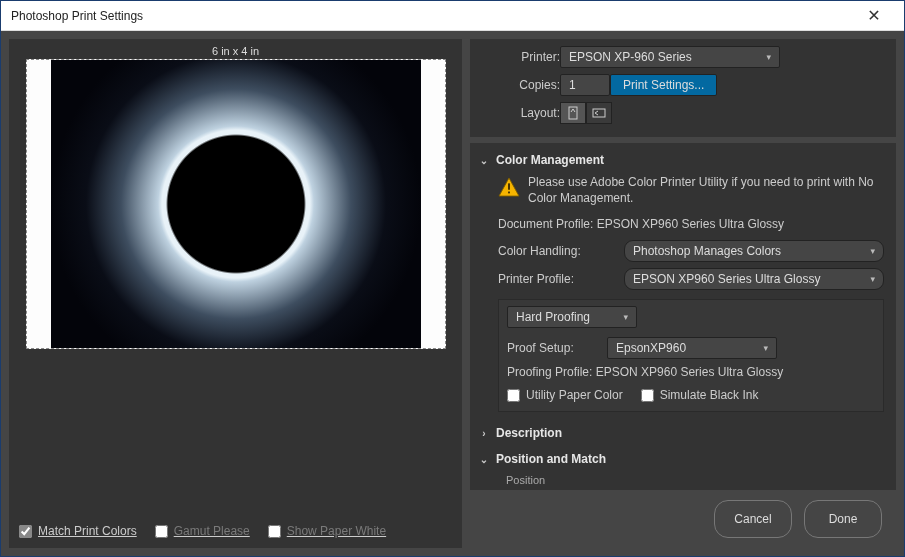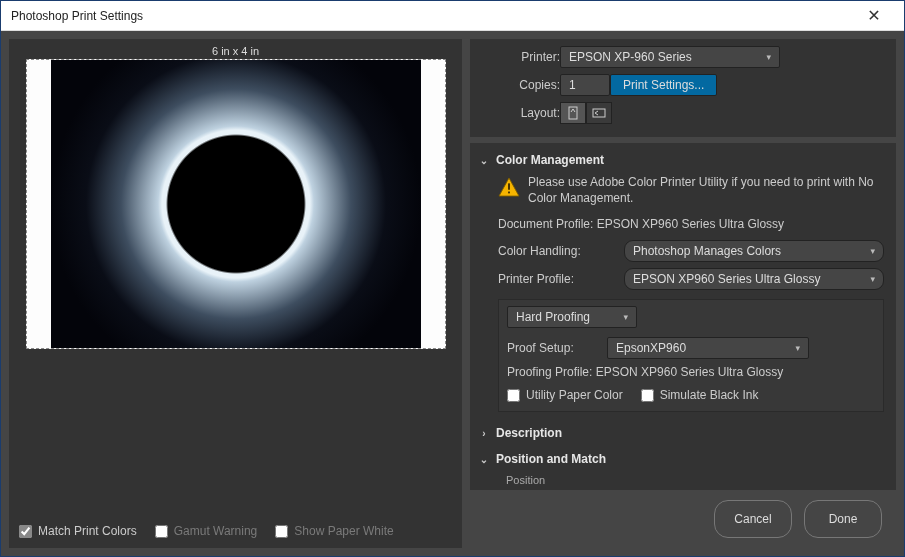--- a/index.html
+++ b/index.html
@@ -88,20 +88,21 @@
     position: relative;
   }
   .left-spacer { flex: 1; }
   .left-checks {
     display: flex;
     gap: 18px;
     padding: 8px 4px 4px;
     align-items: center;
     font-size: 12px;
     color: #ccc;
+    text-decoration: underline;
   }
   .chk {
     display: flex;
     align-items: center;
     gap: 6px;
   }
   .chk.disabled { color: #7a7a7a; }
   .chk input[type=checkbox] {
     width: 13px; height: 13px;
     accent-color: #888;
@@ -276,21 +277,21 @@
         </div>
       </div>
       <div class="left-spacer"></div>
       <div class="left-checks">
         <label class="chk">
           <input type="checkbox" checked="" style="">
           <span>Match Print Colors</span>
         </label>
         <label class="chk disabled">
           <input type="checkbox" style="">
-          <span>Gamut Warning</span>
+          <span>Gamut Please</span>
         </label>
         <label class="chk disabled">
           <input type="checkbox" style="">
           <span>Show Paper White</span>
         </label>
       </div>
     </div>
 
     <div class="right-panel">
 
@@ -366,21 +367,21 @@
               </div>
             </div>
 
             <div class="proofing-box">
               <div class="dropdown head-dd">
                 <span>Hard Proofing</span>
                 <span class="caret">▾</span>
               </div>
               <div class="form-row">
                 <div class="flabel" style="width:80px">Proof Setup:</div>
-                <div class="dropdown" style="width:202px">
+                <div class="dropdown" style="width:170px">
                   <span>EpsonXP960</span>
                   <span class="caret">▾</span>
                 </div>
               </div>
               <div class="static-line">
                 <span>Proofing Profile:</span> <span>EPSON XP960 Series Ultra Glossy</span>
               </div>
               <div class="form-row" style="gap:18px">
                 <label class="chk">
                   <input type="checkbox" style="">

